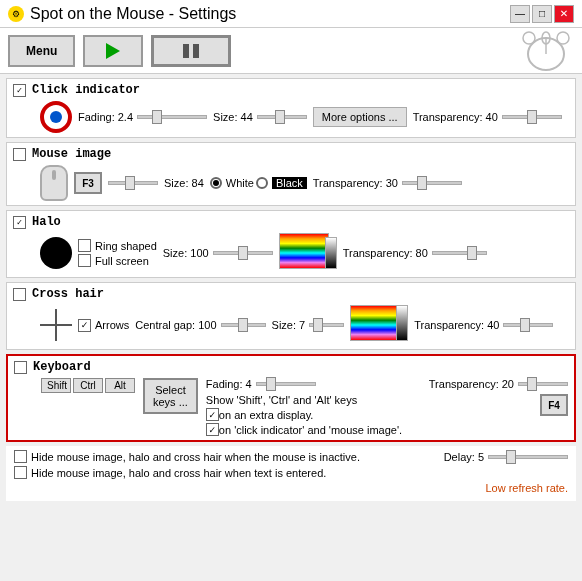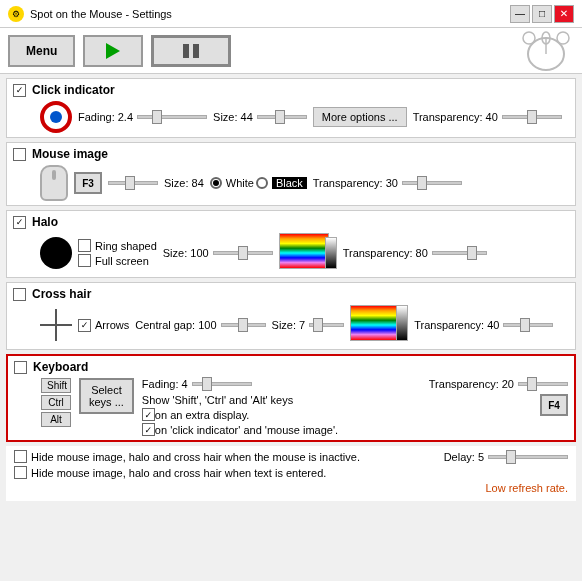--- a/index.html
+++ b/index.html
@@ -25,21 +25,21 @@
       align-items: center;
       gap: 6px;
     }
     .title-icon {
       width: 16px; height: 16px;
       background: #ffd700;
       border-radius: 50%;
       display: flex; align-items: center; justify-content: center;
       font-size: 9px;
     }
-    .title-text { font-size: 11px; }
+    .title-text { font-size: 16px; }
     .title-controls { display: flex; gap: 2px; }
     .title-btn {
       width: 20px; height: 18px;
       background: #e0e0e0;
       border: 1px solid #aaa;
       cursor: pointer;
       font-size: 10px;
       display: flex; align-items: center; justify-content: center;
     }
     .title-btn.close { background: #e81123; color: white; }
@@ -93,20 +93,21 @@
       background: #fff;
     }
     .section.highlighted {
       border: 2px solid #cc0000;
     }
     .section-header {
       display: flex;
       align-items: center;
       gap: 6px;
       margin-bottom: 4px;
+      font-family: Liberation Mono, monospace;
     }
     .section-title {
       font-weight: bold;
       font-size: 12px;
     }
     .checkbox {
       width: 13px; height: 13px;
       border: 1px solid #666;
       background: #fff;
       display: flex; align-items: center; justify-content: center;
@@ -222,21 +223,21 @@
       content: '';
       position: absolute;
       left: 50%; top: 0;
       width: 2px; height: 100%;
       background: #555;
       transform: translateX(-50%);
     }
     
     .keyboard-keys {
       display: flex;
-      flex-direction: column;
+      flex-direction: row;
       gap: 2px;
       flex-shrink: 0;
     }
     .key-badge {
       background: #e0e0e0;
       border: 1px solid #888;
       padding: 1px 5px;
       font-size: 10px;
       text-align: center;
       width: 30px;

